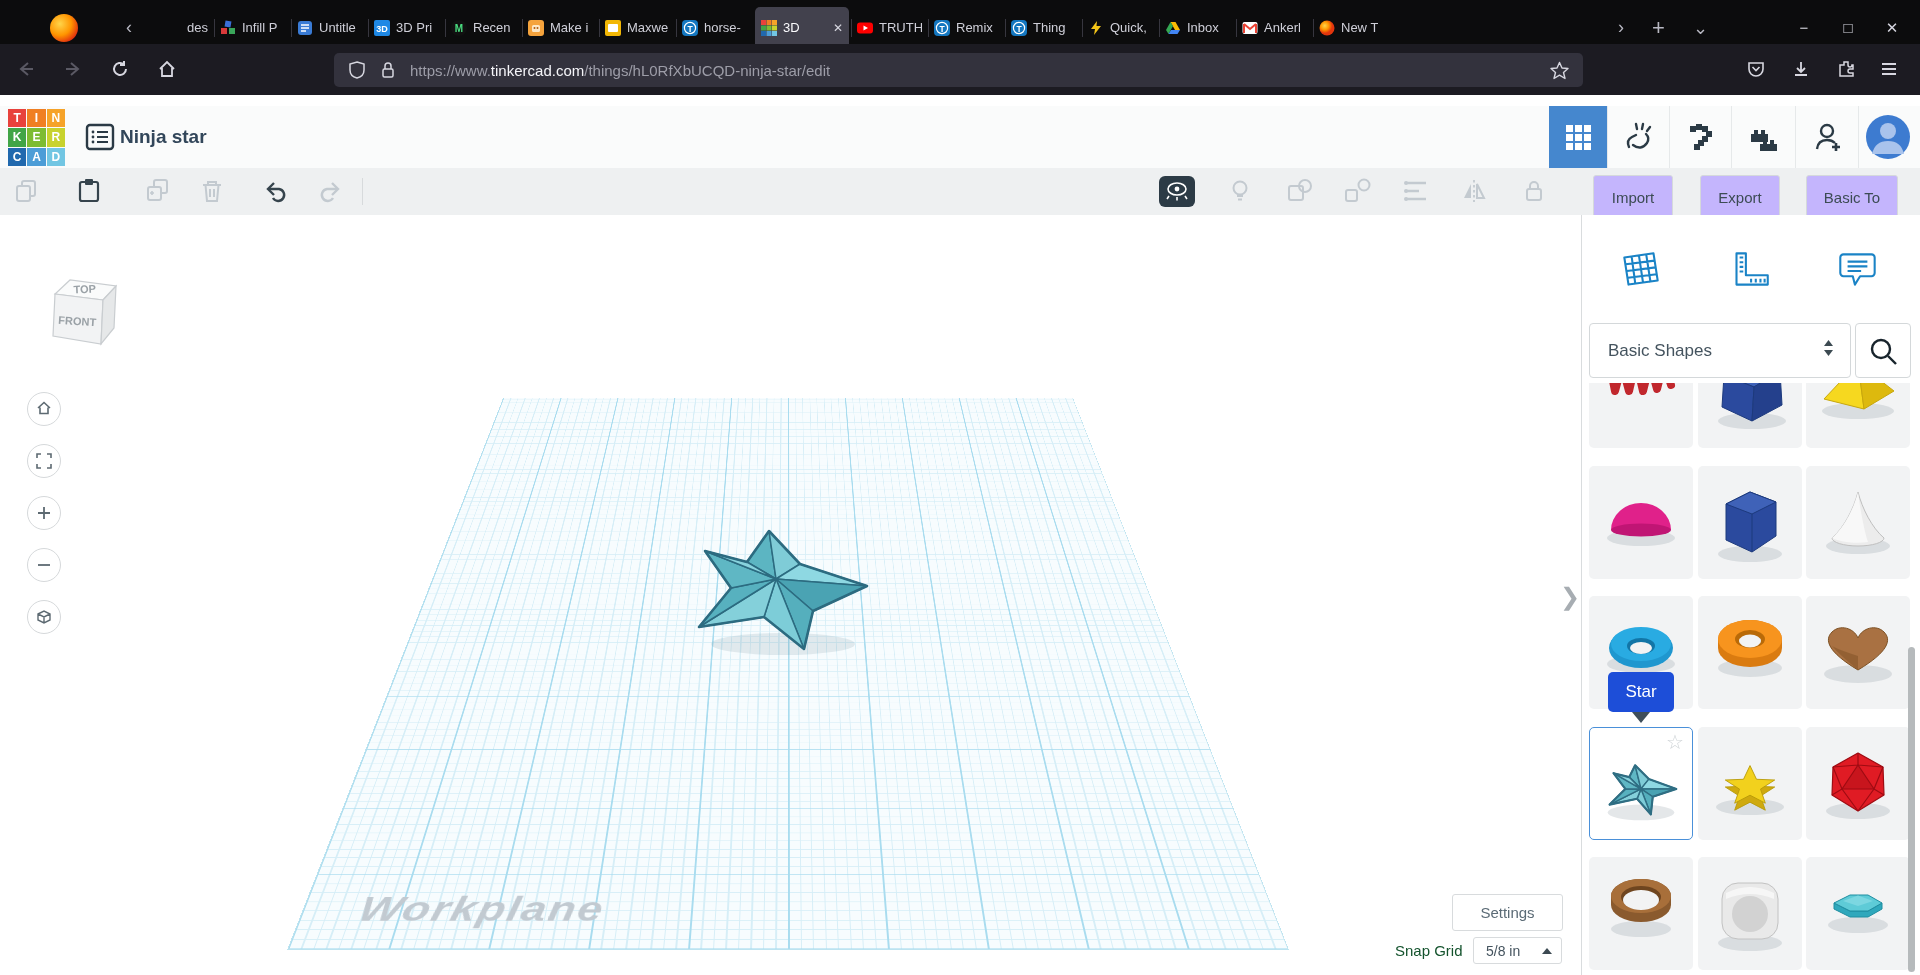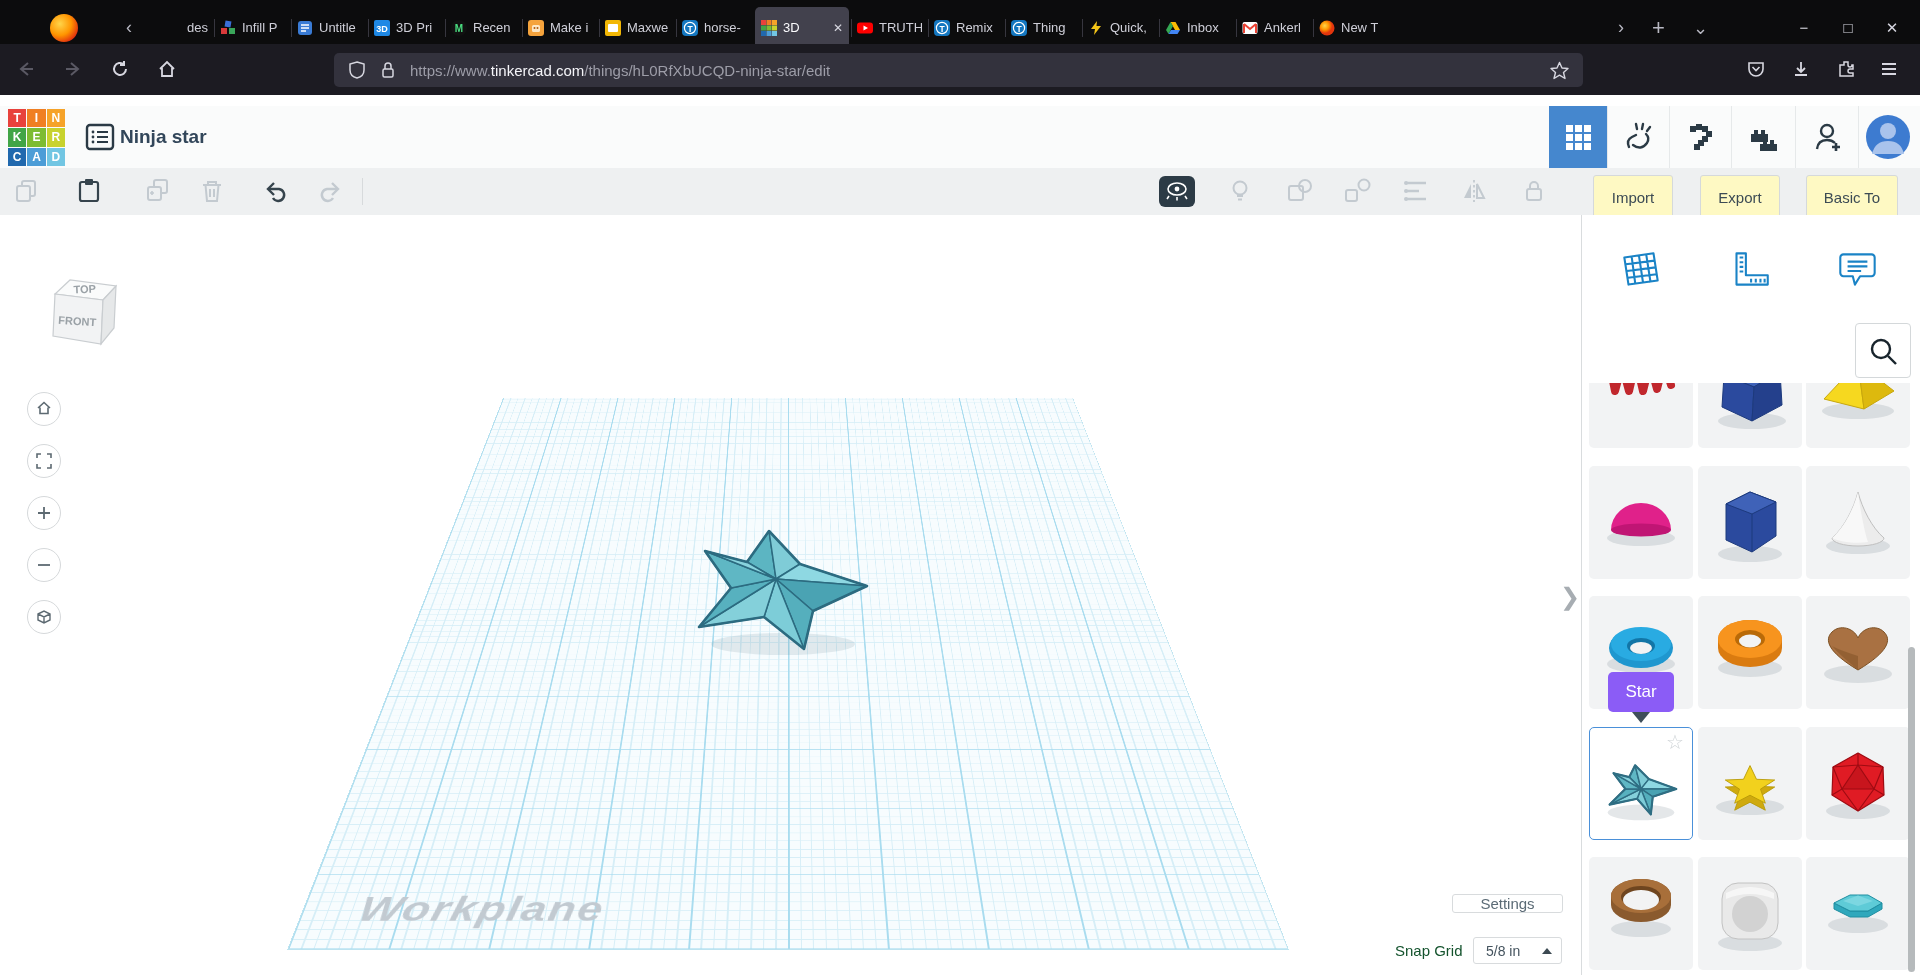--- a/index.html
+++ b/index.html
@@ -39,42 +39,42 @@
            grid-template-columns:repeat(3,1fr);grid-template-rows:repeat(3,1fr);gap:1px;}
   #tc-logo span{display:flex;align-items:center;justify-content:center;color:#fff;font-weight:bold;font-size:12px;}
   #hdr-title{position:absolute;left:120px;top:0;height:62px;display:flex;align-items:center;
              font-size:19px;font-weight:bold;color:#32465a;}
   .hdr-cell{position:absolute;top:0;height:62px;display:flex;align-items:center;justify-content:center;}
   .hdr-div{position:absolute;top:0;height:62px;width:1px;background:#e6e9ea;}
   
   #toolbar{left:0;top:168px;width:1920px;height:47px;background:#eef0f1;border-bottom:1px solid #d9dcde;}
   .tbi{position:absolute;top:9px;width:28px;height:28px;}
   .tb-div{position:absolute;top:10px;height:27px;width:1px;background:#d7dadc;}
-  .tb-btn{position:absolute;top:7px;height:44px;background:#fef9c3;border:1px solid #d5d9db;border-radius:3px;
+  .tb-btn{position:absolute;top:7px;height:44px;background:#c4b5fd;border:1px solid #d5d9db;border-radius:3px;
           display:flex;align-items:center;justify-content:center;font-size:15px;color:#3c4b54;box-sizing:border-box;}
   
   #content{left:0;top:215px;width:1920px;height:760px;background:#fff;}
   
   #plane-wrap{position:absolute;left:287px;top:187px;width:1000px;height:548px;}
   #plane{position:absolute;left:0;bottom:0;width:1000px;height:1230px;transform-origin:50% 100%;
          transform:perspective(1000px) rotateX(38deg);
          background:
            repeating-linear-gradient(90deg,#a9dcef 0 1.5px,transparent 1.5px 100px),
            repeating-linear-gradient(0deg,#a9dcef 0 1.5px,transparent 1.5px 100px),
            repeating-linear-gradient(90deg,#d6eef7 0 1px,transparent 1px 12.5px),
            repeating-linear-gradient(0deg,#d6eef7 0 1px,transparent 1px 12.5px),
            #f7fcfe;
          border:1px solid #bfe4f0;}
   #wp-label{position:absolute;left:58px;bottom:26px;font-size:46px;font-weight:bold;font-style:italic;
             color:#c2cad1;letter-spacing:2px;}
   
   .navbtn{position:absolute;left:27px;width:34px;height:34px;border-radius:50%;background:#fff;
           border:1px solid #d6d9db;box-sizing:border-box;display:flex;align-items:center;justify-content:center;}
   
-  #settings-btn{position:absolute;left:1452px;top:679px;width:111px;height:19px;background:#fff;
+  #settings-btn{position:absolute;left:1452px;top:679px;width:111px;height:37px;background:#fff;
                 border:1px solid #d8dbdd;border-radius:3px;display:flex;align-items:center;justify-content:center;
                 font-size:15px;color:#5b6b76;box-sizing:border-box;}
   #snap-label{position:absolute;left:1395px;top:722px;height:27px;display:flex;align-items:center;
               font-size:15px;color:#14532d;}
   #snap-select{position:absolute;left:1473px;top:722px;width:89px;height:27px;background:#fff;
                border:1px solid #d8dbdd;border-radius:3px;display:flex;align-items:center;
                font-size:14px;color:#44535e;box-sizing:border-box;padding-left:12px;}
   #snap-select .arr{margin-left:auto;margin-right:9px;width:0;height:0;border-left:5px solid transparent;
                     border-right:5px solid transparent;border-bottom:6px solid #3c4a52;}
   #collapse-arrow{position:absolute;left:1560px;top:368px;font-size:24px;color:#a7adb2;}
@@ -85,21 +85,21 @@
               border-radius:4px;box-sizing:border-box;display:flex;align-items:center;font-size:17px;color:#44535e;
               padding-left:18px;}
   #cat-select .arrs{margin-left:auto;margin-right:16px;}
   #search-btn{position:absolute;left:273px;top:108px;width:56px;height:55px;background:#fff;border:1px solid #d4d8da;
               border-radius:4px;box-sizing:border-box;display:flex;align-items:center;justify-content:center;}
   #shapes-viewport{position:absolute;left:0;top:168px;width:339px;height:592px;overflow:hidden;}
   .tile{position:absolute;width:104px;height:113px;background:#f2f3f4;border-radius:5px;box-sizing:border-box;}
   .tile svg{width:100%;height:100%;display:block;}
   .tile.selected{background:#fff;border:1.5px solid #4a90d9;}
   .fav-star{position:absolute;right:8px;top:2px;font-size:20px;color:#cfd4d7;}
-  #tooltip{position:absolute;left:26px;top:289px;width:66px;height:40px;background:#8b5cf6;border-radius:5px;
+  #tooltip{position:absolute;left:26px;top:289px;width:66px;height:40px;background:#1d4ed8;border-radius:5px;
            color:#fff;font-size:17px;display:flex;align-items:center;justify-content:center;}
   #tooltip::after{content:"";position:absolute;left:24px;top:40px;border-left:9px solid transparent;
                   border-right:9px solid transparent;border-top:11px solid #3f4e5a;}
   #panel-scrollbar{position:absolute;right:5px;top:432px;width:7px;height:325px;background:#b6babc;border-radius:4px;}
 </style>
 </head>
 <body>
 
 <div id="page">
 
@@ -587,20 +587,28 @@
           </svg></div>
       <div class="ptool" style="left:142px;">
         <svg width="50" height="50" viewBox="0 0 48 48">
             <path d="M12 8 L21 8 L21 29 L42 29 L42 38 L12 38 Z M15 12 H18.5 M15 16.5 H18.5 M15 21 H18.5 M15 25.5 H18.5 M26 32.5 V36 M30.5 32.5 V36 M35 32.5 V36 M39 32.5 V36" stroke="#1a83c6" stroke-width="2" fill="none" stroke-linejoin="round"></path>
           </svg></div>
       <div class="ptool" style="left:251px;">
         <svg width="50" height="50" viewBox="0 0 48 48">
             <path d="M10 9 h27 a3 3 0 0 1 3 3 v15 a3 3 0 0 1 -3 3 h-11 l-5 8 l-2 -8 h-9 a3 3 0 0 1 -3 -3 v-15 a3 3 0 0 1 3 -3 Z M14 16 h19 M14 20.5 h19 M14 25 h13" stroke="#1a83c6" stroke-width="2" fill="none" stroke-linejoin="round"></path>
           </svg></div>
 
+      <div id="cat-select">
+        <span>Basic Shapes</span>
+        <span class="arrs">
+          <svg width="11" height="18">
+              <path d="M5.5 1 L10 7 H1 Z" fill="#3c4a52"></path>
+              <path d="M1 11 H10 L5.5 17 Z" fill="#3c4a52"></path>
+            </svg></span>
+      </div>
       <div id="search-btn">
         <svg width="30" height="30">
             <circle cx="13" cy="13" r="9" stroke="#18242c" stroke-width="2.4" fill="none"></circle>
             <path d="M20 20 L28 28" stroke="#18242c" stroke-width="2.4"></path>
           </svg>
       </div>
 
       <div id="shapes-viewport">
 
       <div class="tile" style="left: 7px; top: -48px;">

